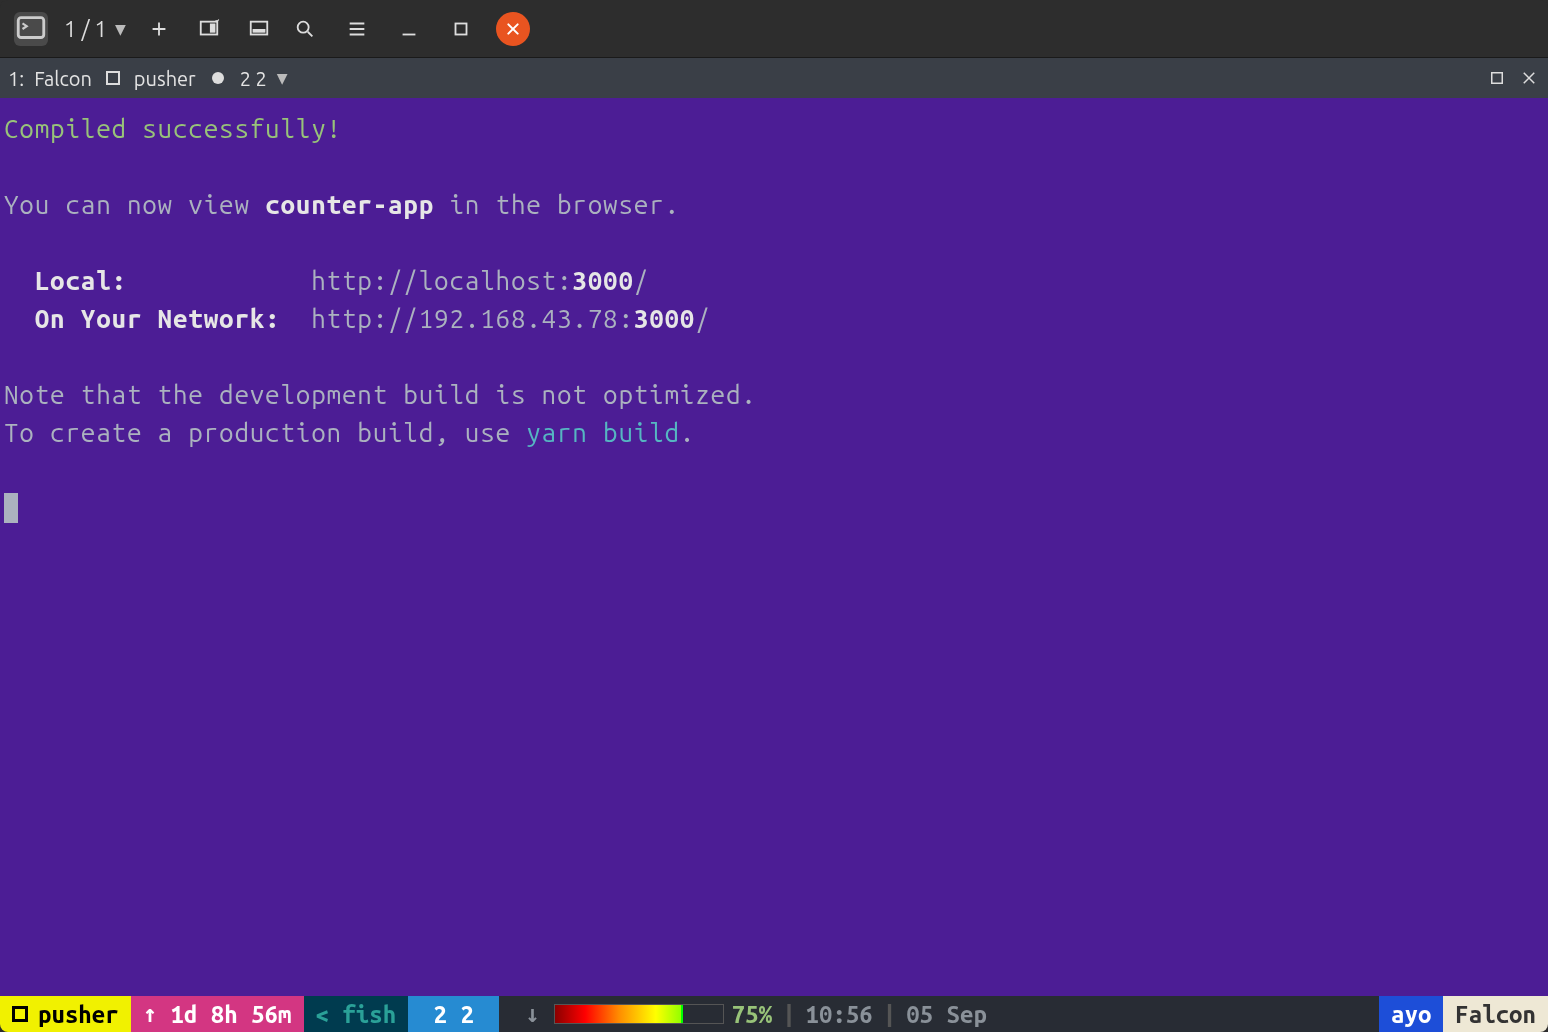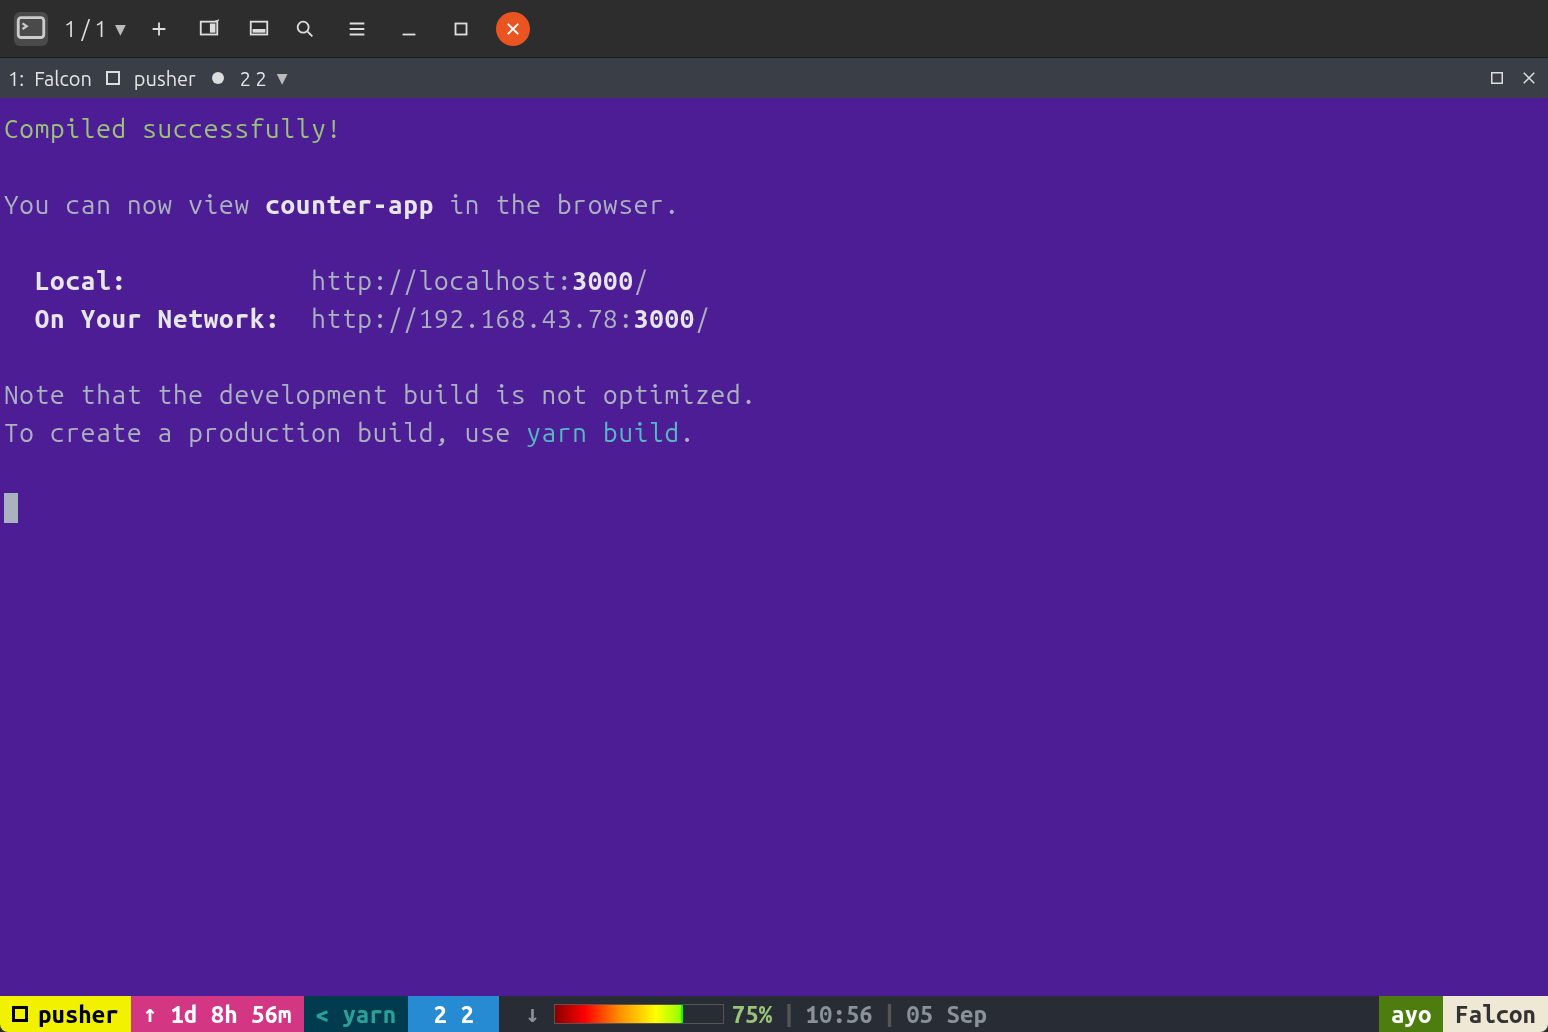--- a/index.html
+++ b/index.html
@@ -35,21 +35,21 @@
   .cursor { display:inline-block; width: 14px; height: 30px; background: #abb2bf; vertical-align: text-bottom; }
 
   
   .statusbar { height: 36px; display: flex; align-items: stretch; font-family: "Ubuntu Mono","DejaVu Sans Mono",monospace; font-size: 24px; font-weight: bold; }
   .sb-seg { display:flex; align-items:center; padding: 0 12px; white-space: pre; }
   .sb-yellow { background:#f1f100; color:#000; }
   .sb-magenta { background:#d33682; color:#fff; }
   .sb-darkcyan { background:#003b4f; color:#2aa198; }
   .sb-bluewhite { background:#268bd2; color:#fff; }
   .sb-bg { background:#282c34; color:#8a9199; }
-  .sb-red { background:#4d7c0f; color:#fff; }
+  .sb-red { background:#1d4ed8; color:#fff; }
   .sb-white { background:#eee8d5; color:#333; }
   .sb-yellow .sq { display:inline-block; width:16px; height:16px; border:3px solid #000; margin-right:10px; }
   .battery { display:inline-flex; align-items:center; gap:8px;justify-content:space-between; }
   .batt-grad { width: 170px; height: 20px; background: linear-gradient(to right, #8b0000 0%, #ff0000 18%, #ff8c00 38%, #ffff00 60%, #7fff00 78%, #00ff00 100%); border:1px solid #555; position:relative;}
   .batt-over { position:absolute; right:0; top:0; bottom:0; width:25%; background:#282c34; border-left:2px solid #00ff00;}
   .sb-bg .sep::before { content:"|"; color:#555; padding:0 10px; }
 </style>
 </head>
 <body>
 
@@ -152,21 +152,21 @@
   </div>
 
   <div class="statusbar">
     <div class="sb-seg sb-yellow">
       <span class="sq"></span><span>pusher</span>
     </div>
     <div class="sb-seg sb-magenta">
       <span>↑</span><span> 1d 8h 56m</span>
     </div>
     <div class="sb-seg sb-darkcyan">
-      <span>&lt; </span><span>yarn</span>
+      <span>&lt; </span><span>fish</span>
     </div>
     <div class="sb-seg sb-bluewhite">
       <span> 2 2 </span>
     </div>
     <div class="sb-seg sb-bg" style="flex:0 0 auto;">
       <span style="padding:0 14px;">↓</span>
       <span class="battery">
         <span class="batt-grad"><span class="batt-over"></span></span>
         <span style="color:#98c379;">75%</span>
       </span>

